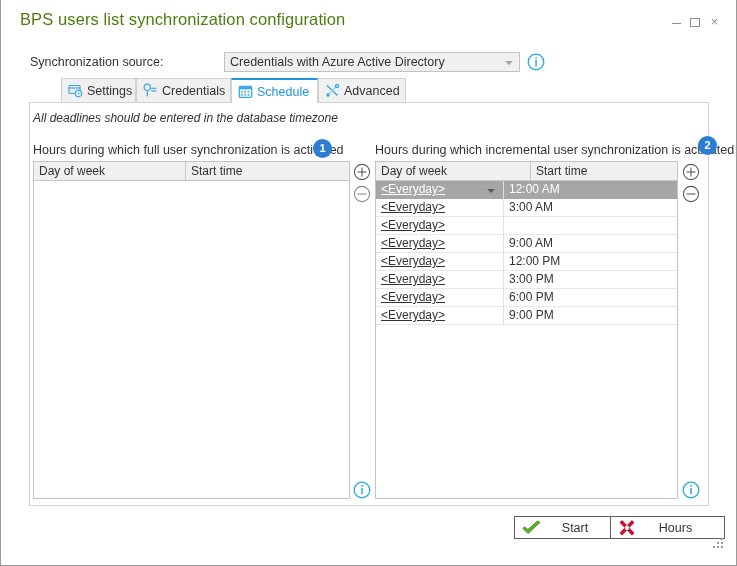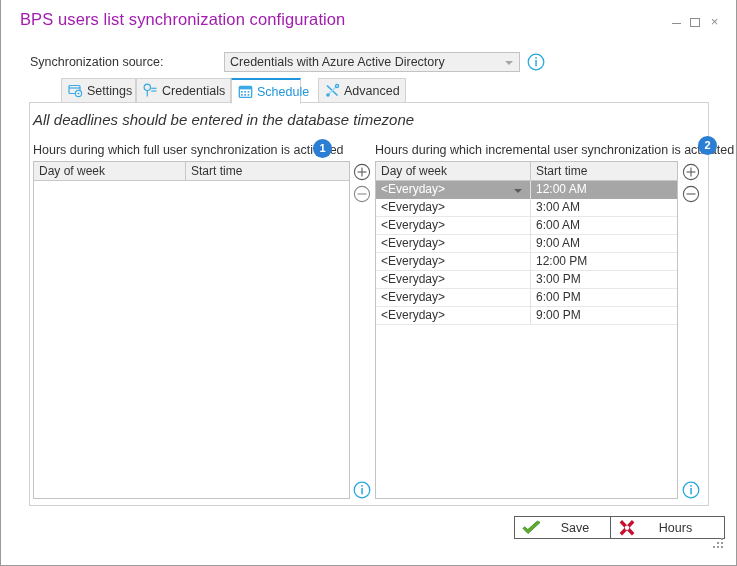--- a/index.html
+++ b/index.html
@@ -26,21 +26,21 @@
     position: absolute;
     left: 0; top: 0;
     width: 735px; height: 38px;
     background: #ffffff;
     border-bottom: 1px solid #ffffff;
   }
   #titlebar-text {
     position: absolute;
     left: 19px; top: 10px;
     font-size: 16.5px;
-    color: #a21caf;
+    color: #4d7c0f;
     letter-spacing: 0.1px;
     white-space: nowrap;
   }
   .win-btn {
     position: absolute;
     top: 14px;
     width: 17px; height: 16px;
     color: #8d8d8d;
     font-size: 13px;
     line-height: 16px;
@@ -133,38 +133,38 @@
     background: #ffffff;
     border: 1px solid #d2d2d2;
     border-top: 2px solid #2196dc;
     border-bottom: 1px solid #ffffff;
     height: 26px;
     z-index: 5;
   }
   .tab.active .tab-label { color: #2196dc; }
   #tab-settings    { left: 0px;   width: 75px; }
   #tab-credentials { left: 75px;  width: 95px; }
-  #tab-schedule    { left: 170px; width: 70px; }
+  #tab-schedule    { left: 170px; width: 87px; }
   #tab-advanced    { left: 257px; width: 88px; }
   .tab-icon { width: 15px; height: 15px; flex: none; }
   .tab-icon svg { display: block; }
 
   
   #panel {
     position: absolute;
     left: 28px; top: 102px;
     width: 680px; height: 404px;
     background: #ffffff;
     border: 1px solid #d2d2d2;
   }
 
   #hint-text {
     position: absolute;
     left: 3px; top: 8px;
-    font-size: 15px;
+    font-size: 12px;
     font-style: italic;
     color: #333333;
     white-space: nowrap;
   }
 
   
   .sec-caption {
     position: absolute;
     font-size: 12.5px;
     color: #333333;
@@ -232,21 +232,21 @@
   }
   .grid-row .cell {
     font-size: 12px;
     color: #333333;
     padding: 1px 0 0 5px;
     white-space: nowrap;
     overflow: hidden;
     position: relative;
     height: 18px;
   }
-  #grid-right .grid-row .cell.c1 { width: 155px; border-right: 1px solid #e2e2e2; }
+  #grid-right .grid-row .cell.c1 { width: 128px; border-right: 1px solid #e2e2e2; text-decoration: underline; }
   #grid-right .grid-row .cell.c2 { flex: 1; }
   .grid-row.selected { background: #a6a6a6; border-bottom: 1px solid #a6a6a6; }
   .grid-row.selected .cell { color: #ffffff; }
   .grid-row.selected .cell.c1 { border-right: 1px solid #b8b8b8; }
   .cell .cell-arrow {
     position: absolute;
     right: 8px; top: 8px;
     width: 0; height: 0;
     border-left: 4px solid transparent;
     border-right: 4px solid transparent;
@@ -446,21 +446,20 @@
           <div class="grid-row selected">
             <div class="cell c1">&lt;Everyday&gt;<span class="cell-arrow"></span></div>
             <div class="cell c2">12:00 AM</div>
           </div>
           <div class="grid-row">
             <div class="cell c1">&lt;Everyday&gt;</div>
             <div class="cell c2">3:00 AM</div>
           </div>
           <div class="grid-row">
             <div class="cell c1">&lt;Everyday&gt;</div>
-            <div class="cell c2">6:00 AM</div>
           </div>
           <div class="grid-row">
             <div class="cell c1">&lt;Everyday&gt;</div>
             <div class="cell c2">9:00 AM</div>
           </div>
           <div class="grid-row">
             <div class="cell c1">&lt;Everyday&gt;</div>
             <div class="cell c2">12:00 PM</div>
           </div>
           <div class="grid-row">
@@ -501,21 +500,21 @@
     </div>
 
   </div>
 
   <div class="footer-btn" id="save-button">
     <span class="fb-icon">
       <svg width="22" height="18" viewBox="0 0 22 18">
         <path d="M2 9.5 L7 14.5 L19 3.5 L16.5 2 L6.8 10.6 L3.6 7.8 Z" fill="#5bb02c" stroke="#3f7d1e" stroke-width="0.8"></path>
       </svg>
     </span>
-    <span class="fb-label">Save</span>
+    <span class="fb-label">Start</span>
   </div>
 
   <div class="footer-btn" id="cancel-button">
     <span class="fb-icon">
       <svg width="22" height="18" viewBox="0 0 22 18">
         <g stroke="#c8102e" stroke-width="3.4" stroke-linecap="square">
           <line x1="5" y1="3.5" x2="15" y2="14"></line>
           <line x1="15" y1="3.5" x2="5" y2="14"></line>
         </g>
         <circle cx="10" cy="8.8" r="2.2" fill="#ffffff"></circle>

